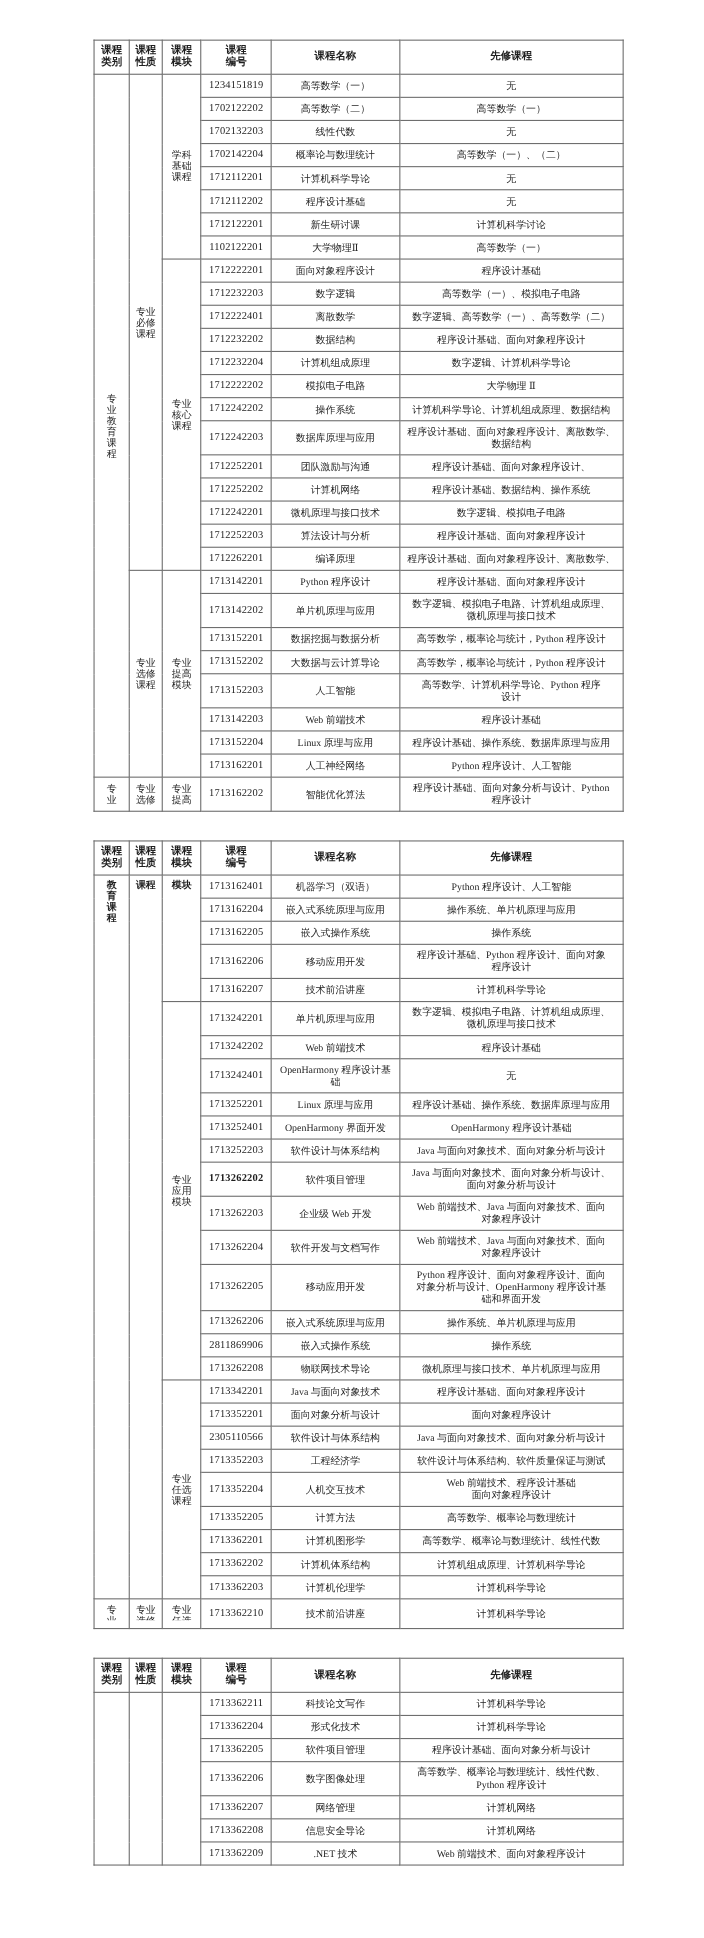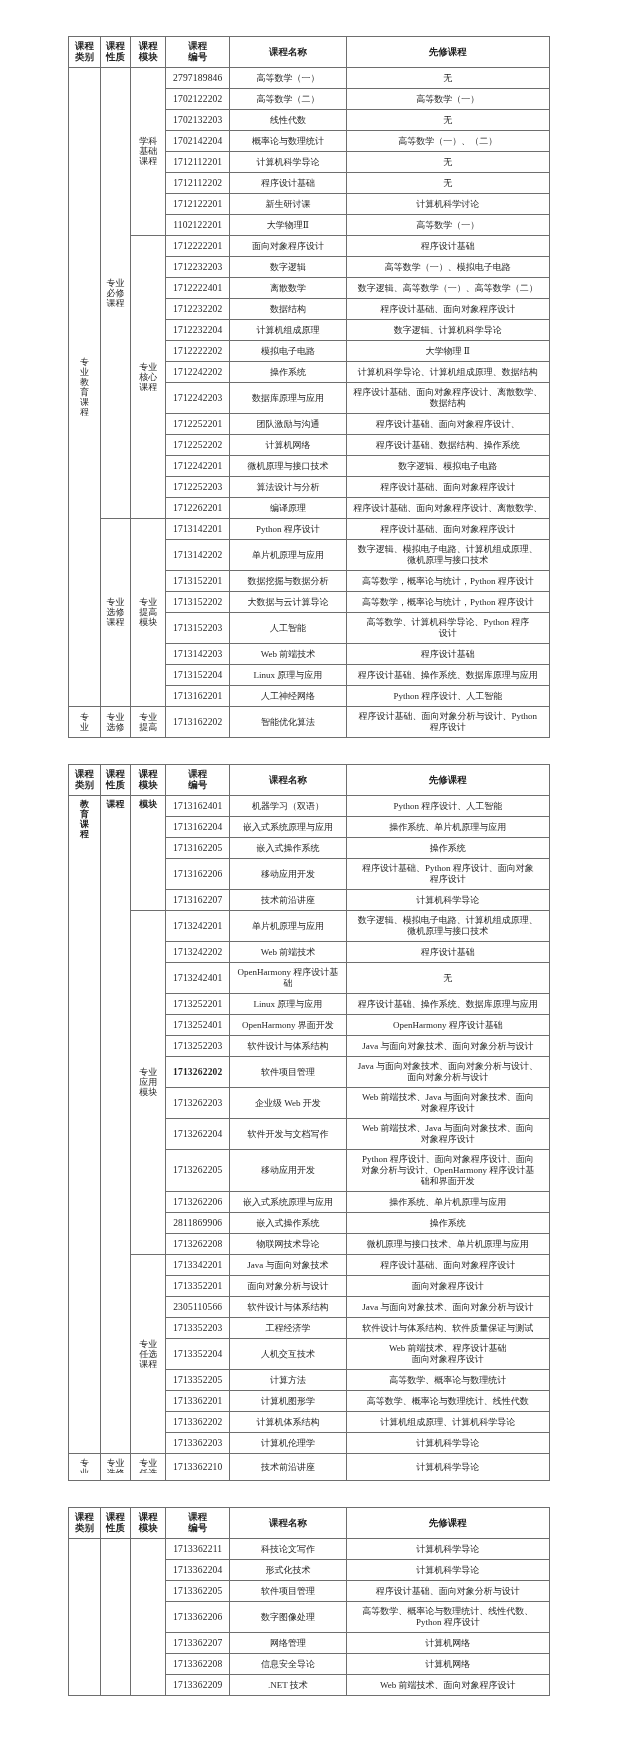--- a/index.html
+++ b/index.html
@@ -1,17 +1,17 @@
 <!DOCTYPE html>
 <html><head>
 <meta charset="utf-8">
 <style>
   html,body{margin:0;padding:0;background:#ffffff;}
   body{width:640px;height:1762px;font-family:"Liberation Serif","DejaVu Serif",serif;color:#1f1f1f;}
-  .page{padding:36px 0 0 68px;}
+  .page{padding:36px 0 0 85px;}
   table{border-collapse:collapse;table-layout:fixed;width:482px;margin:0 0 26px 0;}
   td,th{border:1px solid #6e6e6e;font-size:9px;line-height:11px;text-align:center;
         vertical-align:middle;padding:4px 2px;white-space:pre-line;word-break:break-word;}
   th{font-weight:bold;font-size:9.5px;background:#ffffff;}
   td{height:12px;}
   .idcell{font-size:9.5px;letter-spacing:0.2px;}
   .bold{font-weight:bold;margin-left:44px;}
   .vt{display:inline-block;word-break:break-all;line-height:10px;}
   .vt1{width:1em;}
   .vt2{width:2em;}
@@ -44,21 +44,21 @@
 编号</th>
             <th>课程名称</th>
             <th>先修课程</th>
           </tr>
         </thead>
         <tbody>
           <tr>
             <td rowspan="29" class=""><span class="vt vt1">专业教育课程</span></td>
             <td rowspan="21" class=""><span class="vt vt2">专业必修课程</span></td>
             <td rowspan="8" class=""><span class="vt vt2">学科基础课程</span></td>
-            <td class="idcell">2797189846</td>
+            <td class="idcell">1234151819</td>
             <td>高等数学（一）</td>
             <td>无</td>
           </tr>
           <tr>
             <td class="idcell">1702122202</td>
             <td>高等数学（二）</td>
             <td>高等数学（一）</td>
           </tr>
           <tr>
             <td class="idcell">1702132203</td>

